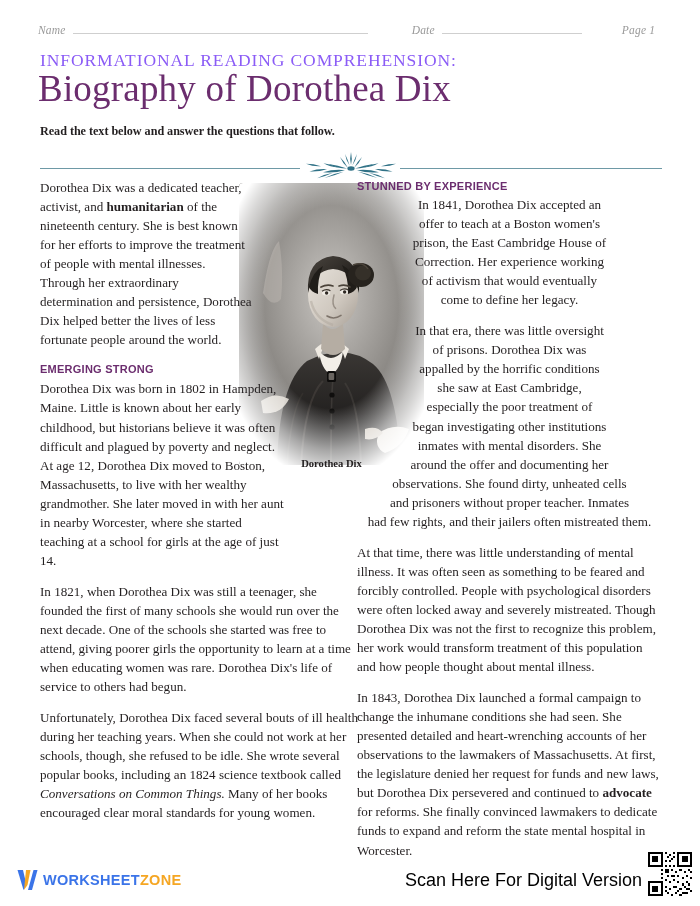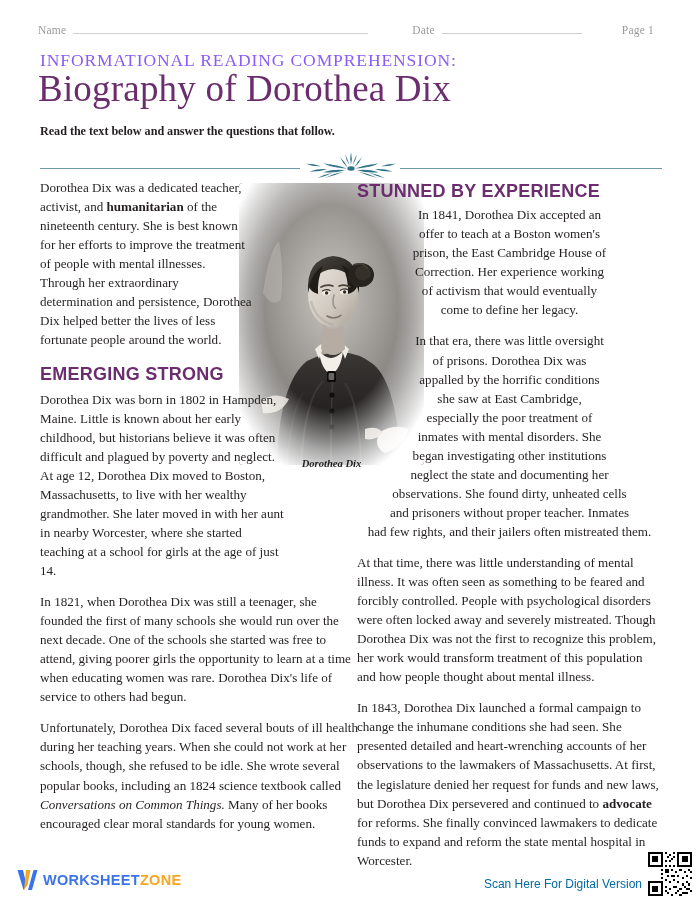--- a/index.html
+++ b/index.html
@@ -27,20 +27,21 @@
     top: 22px;
     left: 38px;
     right: 34px;
     height: 18px;
     display: flex;
     align-items: baseline;
     font-family: "Liberation Serif", serif;
     font-size: 11.5px;
     color: #9a9a9a;
     letter-spacing: .2px;
+    font-style: italic;
   }
   .meta-label { white-space: nowrap; }
   .meta-rule {
     border-bottom: 1px solid #cfcfcf;
     height: 11px;
     margin: 0 0 0 7px;
   }
   .meta-rule.name { width: 295px; }
   .meta-rule.date { width: 140px; }
   .meta-gap { width: 44px; }
@@ -122,21 +123,21 @@
     font-size: 13.1px;
     line-height: 1.455;
   }
   .col-left p, .col-right p { margin: 0 0 12px 0; }
   .col-left p:last-child, .col-right p:last-child { margin-bottom: 0; }
 
   .section-head {
     color: #6b2d6e;
     font-family: "Liberation Sans", "DejaVu Sans", sans-serif;
     font-weight: bold;
-    font-size: 18px;
+    font-size: 11px;
     letter-spacing: .25px;
     margin: 0 0 2px 0;
   }
   .section-head.right { margin-bottom: 1px; }
 
   b, strong { font-weight: bold; }
   i, em { font-style: italic; }
 
   
   .wrap-narrow-1 { width: 213px; }
@@ -162,21 +163,20 @@
   }
   .portrait svg { display: block; }
   .caption {
     position: absolute;
     left: 239px;
     top: 458px;
     width: 185px;
     text-align: center;
     font-size: 10.6px;
     font-weight: bold;
-    font-style: italic;
     color: #231f20;
   }
 
   
   .footer {
     position: absolute;
     left: 0;
     bottom: 0;
     width: 700px;
     height: 56px;
@@ -195,22 +195,22 @@
     font-size: 14.5px;
     letter-spacing: .3px;
   }
   .logo-text .w { color: #3b74e8; }
   .logo-text .z { color: #f5a623; }
   .scan-text {
     position: absolute;
     right: 58px;
     bottom: 15px;
     font-family: "Liberation Sans", "DejaVu Sans", sans-serif;
-    font-size: 12px;
-    color: #0369a1;
+    font-size: 18px;
+    color: #000000;
   }
   .qr {
     position: absolute;
     right: 8px;
     bottom: 10px;
     width: 44px;
     height: 44px;
   }
 </style>
 </head>
@@ -382,23 +382,23 @@
       <span class="ln">of activism that would eventually</span>
       <span class="ln">come to define her legacy.</span>
     </p>
 
     <p class="ragged">
       <span class="ln">In that era, there was little oversight</span>
       <span class="ln">of prisons. Dorothea Dix was</span>
       <span class="ln">appalled by the horrific conditions</span>
       <span class="ln">she saw at East Cambridge,</span>
       <span class="ln">especially the poor treatment of</span>
+      <span class="ln">began investigating other institutions</span>
       <span class="ln">inmates with mental disorders. She</span>
-      <span class="ln">began investigating other institutions</span>
-      <span class="ln">neglect the state and documenting her</span>
+      <span class="ln">around the offer and documenting her</span>
       <span class="ln">observations. She found dirty, unheated cells</span>
       <span class="ln">and prisoners without proper teacher. Inmates</span>
       <span class="ln">had few rights, and their jailers often mistreated them.</span>
     </p>
 
     <p>At that time, there was little understanding of mental illness. It was often seen as something to be feared and forcibly controlled. People with psychological disorders were often locked away and severely mistreated. Though Dorothea Dix was not the first to recognize this problem, her work would transform treatment of this population and how people thought about mental illness.</p>
 
     <p><span>In 1843, Dorothea Dix launched a formal campaign to change the inhumane conditions she had seen. She presented detailed and heart-wrenching accounts of her observations to the lawmakers of Massachusetts. At first, the legislature denied her request for funds and new laws, but Dorothea Dix persevered and continued to </span><b>advocate</b><span> for reforms. She finally convinced lawmakers to dedicate funds to expand and reform the state mental hospital in Worcester.</span></p>
   </div>
 

